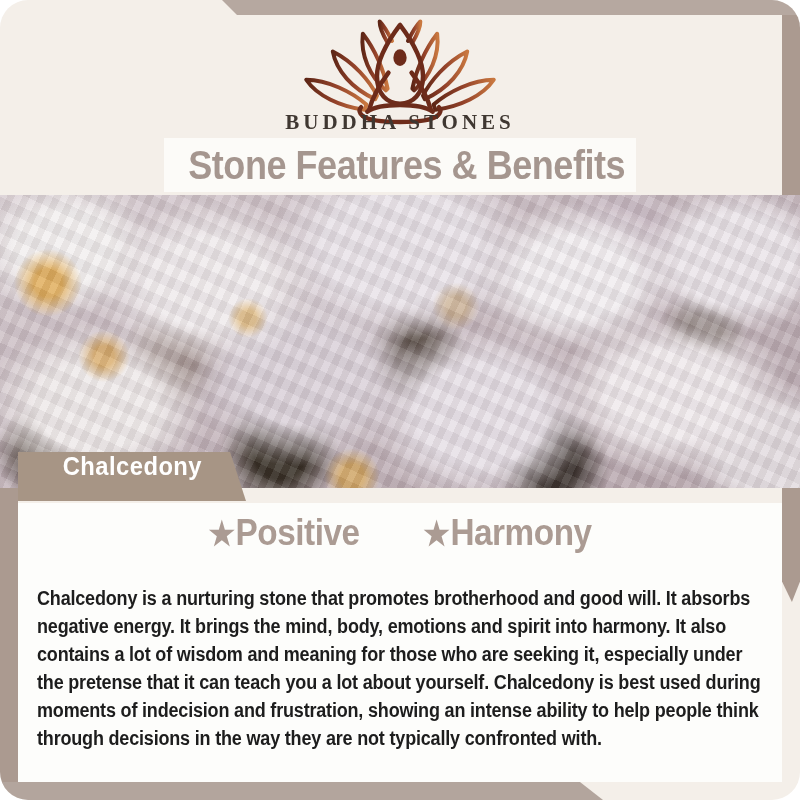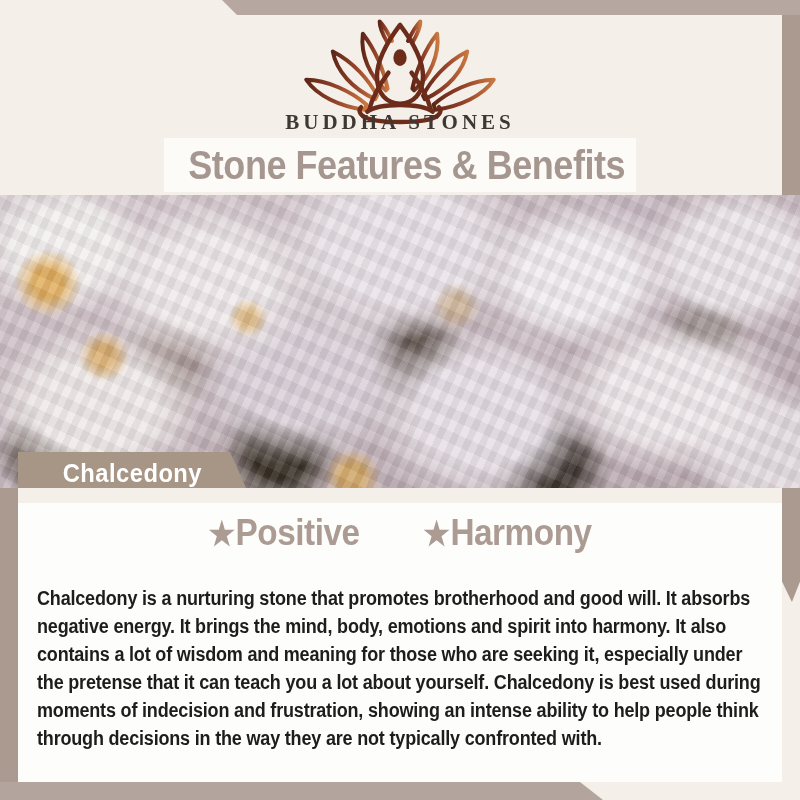--- a/index.html
+++ b/index.html
@@ -1,19 +1,20 @@
 <!DOCTYPE html>
 <html><head>
 <meta charset="utf-8">
 <style>
   html,body{margin:0;padding:0;}
   #stage{
     position:relative;width:800px;height:800px;overflow:hidden;
     background:#f4efe9;
     font-family:"Liberation Sans",sans-serif;
+    border-radius:28px;
   }
   
   .bar{position:absolute;background:#b6a8a0;}
   #top-bar{left:222px;top:0;width:578px;height:15px;
     clip-path:polygon(0 0,100% 0,100% 100%,15px 100%);}
   #right-bar{left:782px;top:15px;width:18px;height:587px;
     background:rgba(150,130,119,.78);
     clip-path:polygon(0 0,100% 0,100% 96.5%,55% 100%,0 96.5%);}
   #left-bar{left:0;top:195px;width:18px;height:587px;
     background:rgba(150,130,119,.78);}
@@ -53,23 +54,23 @@
       radial-gradient(circle at 88% 46%, rgba(70,56,46,.7) 0 16px, rgba(70,56,46,0) 44px),
       radial-gradient(circle at 5% 88%, rgba(55,44,34,.8) 0 18px, rgba(55,44,34,0) 46px),
       radial-gradient(circle at 22% 55%, rgba(120,100,90,.6) 0 22px, rgba(120,100,90,0) 55px),
       radial-gradient(circle at 78% 15%, rgba(200,185,195,.9) 0 30px, rgba(200,185,195,0) 70px),
       linear-gradient(160deg,#d8cdd2 0%,#c3b4bb 45%,#b5a4ab 100%);}
   #photo-texture{position:absolute;inset:0;
     background:
       repeating-linear-gradient(115deg, rgba(255,255,255,.10) 0 7px, rgba(90,75,70,.07) 7px 14px),
       repeating-linear-gradient(25deg, rgba(255,255,255,.08) 0 11px, rgba(60,50,60,.06) 11px 22px);}
   
-  #stone-label{position:absolute;left:18px;top:452px;width:228px;height:36px;
+  #stone-label{position:absolute;left:18px;top:452px;width:228px;height:49px;
     background:#a79585;clip-path:polygon(0 0,93% 0,100% 100%,0 100%);
-    display:flex;align-items:flex-end;justify-content:center;}
+    display:flex;align-items:flex-start;justify-content:center;}
   #stone-label span{display:inline-block;color:#ffffff;font-weight:700;font-size:25px;
     letter-spacing:.5px;transform:scaleX(.95);}
   
   #panel{position:absolute;left:18px;top:503px;width:764px;height:279px;background:#fdfdfb;}
   #features-row{position:absolute;left:0;top:512px;width:800px;display:flex;
     justify-content:center;gap:46px;}
   .feature{display:inline-flex;align-items:baseline;font-weight:700;font-size:37px;
     color:#ab9b93;letter-spacing:-0.5px;transform:scaleX(.9);}
   .feature .star{font-size:33px;margin-right:1px;}
   #description{position:absolute;left:37px;top:564px;width:812px;

